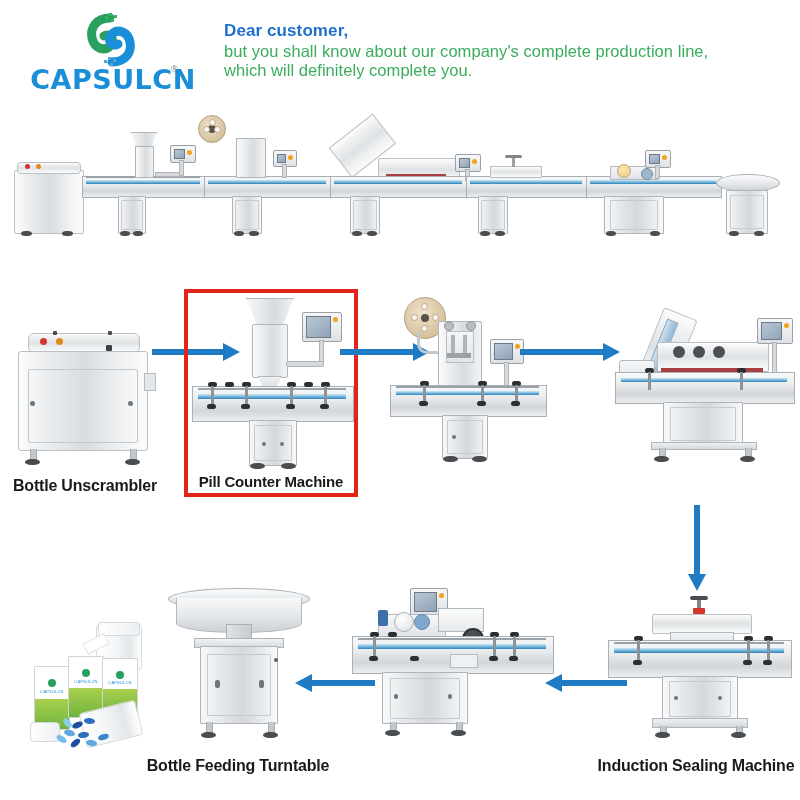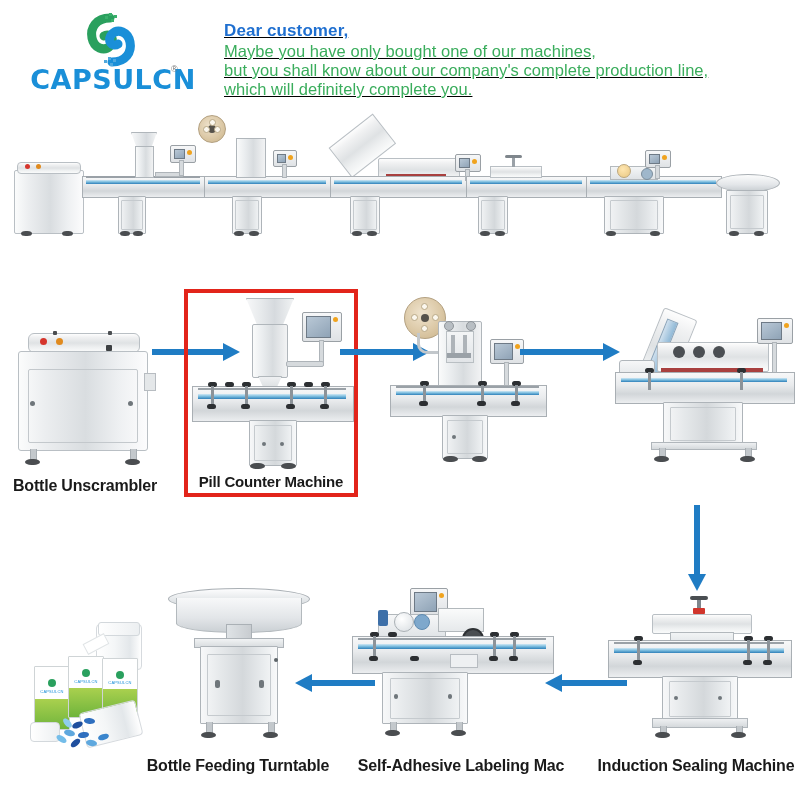--- a/index.html
+++ b/index.html
@@ -55,21 +55,20 @@
     top: 54px;
     font-size: 9px;
     color: #7a7a7a;
   }
 
   .headline {
     position: absolute;
     left: 224px;
     top: 20px;
     width: 560px;
-    text-decoration: underline;
   }
   .headline .l1 {
     font-family: "Liberation Sans", sans-serif;
     font-size: 17px;
     font-weight: 700;
     color: #1f6fd0;
     line-height: 22px;
     letter-spacing: 0.1px;
   }
   .headline .l2,
@@ -341,21 +340,20 @@
             <rect x="30" y="51" width="3" height="3"></rect>
         </g>
       </svg>
     </div>
     <div class="logo-word">CAPSULCN</div>
     <div class="logo-reg">®</div>
   </div>
 
   <div class="headline">
     <div class="l1">Dear customer,</div>
-    <div class="l2">Maybe you have only bought one of our machines,</div>
     <div class="l3">but you shall know about our company's complete production line,</div>
     <div class="l4">which will definitely complete you.</div>
   </div>
 
   <div class="mach" style="left:0; top:112px; width:800px; height:138px;">
 
     <div class="steel-v" style="position:absolute;left:14px;top:58px;width:68px;height:62px;border-radius:2px;"></div>
     <div class="steel" style="position:absolute;left:17px;top:50px;width:62px;height:10px;border-radius:4px;"></div>
     <div class="estop" style="left:25px;top:52px;width:5px;height:5px;"></div>
     <div class="estop2" style="left:36px;top:52px;width:5px;height:5px;"></div>
@@ -713,16 +711,15 @@
     <div style="position:absolute;left:66px;top:108px;width:4px;height:4px;background:#6f767b;border-radius:50%;"></div>
     <div style="position:absolute;left:110px;top:108px;width:4px;height:4px;background:#6f767b;border-radius:50%;"></div>
     <div style="position:absolute;left:44px;top:130px;width:94px;height:8px;background:linear-gradient(180deg,#eef0f2,#d5d9dc);border:1px solid #b0b6bb;"></div>
     <div class="leg" style="left:52px;top:138px;height:8px;"></div>
     <div class="leg" style="left:128px;top:138px;height:8px;"></div>
     <div class="foot" style="left:47px;top:144px;"></div>
     <div class="foot" style="left:123px;top:144px;"></div>
   </div>
 
   <div class="caption" style="left:138px;top:757px;width:200px;">Bottle Feeding Turntable</div>
-  <div class="caption" style="left:356px;top:757px;width:210px;">Self-Adhesive Labeling Mac</div>
   <div class="caption" style="left:592px;top:757px;width:208px;">Induction Sealing Machine</div>
 
 </div>
 
 </body></html>

